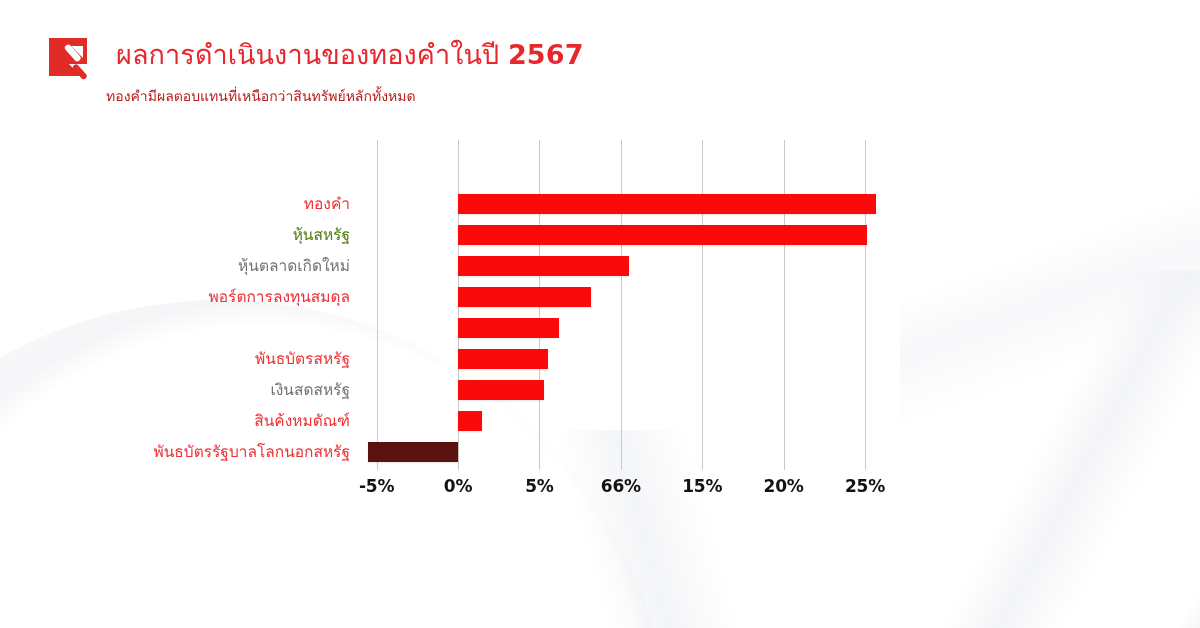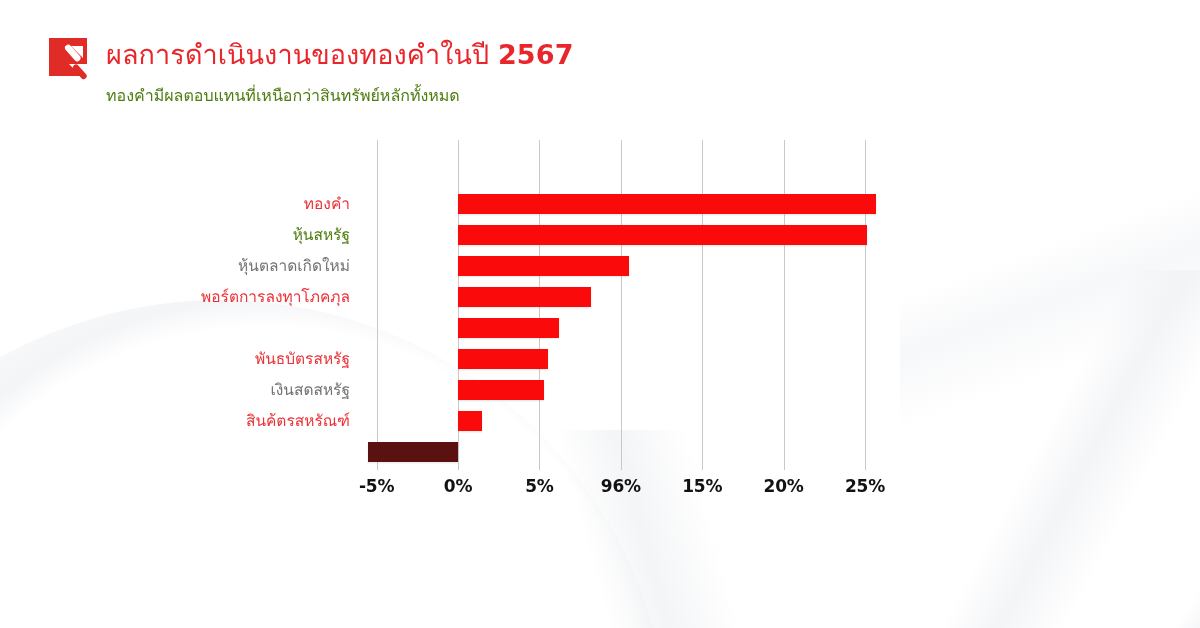--- a/index.html
+++ b/index.html
@@ -66,38 +66,38 @@
   }
   .logo {
     position: absolute;
     left: 49px; top: 38px;
     width: 46px; height: 48px;
   }
   .logo svg { display: block; width: 46px; height: 48px; }
 
   .title {
     position: absolute;
-    left: 106px; top: 38px;
+    left: 116px; top: 38px;
     font-size: 27px;
     line-height: 34px;
     color: #E8262B;
     letter-spacing: 0.1px;
     white-space: nowrap;
     font-weight: 400;
   }
   .title .year {
     font-weight: 700;
     color: #E8262B;
   }
   .subtitle {
     position: absolute;
     left: 106px; top: 85px;
-    font-size: 16px;
+    font-size: 14px;
     line-height: 22px;
-    color: #4d7c0f;
+    color: #b91c1c;
     white-space: nowrap;
     font-weight: 400;
   }
 
   
   .plot {
     position: absolute;
     left: 0; top: 0;
     width: 1200px;
     height: 628px;
@@ -179,31 +179,32 @@
       <div class="gridline" style="left: 702.2px; background: rgb(201, 201, 201);"></div>
       <div class="gridline" style="left: 783.6px; background: rgb(201, 201, 201);"></div>
       <div class="gridline" style="left: 865px; background: rgb(201, 201, 201);"></div>
       <div class="bar" title="ทองคำ: 25.7%" style="left: 458px; width: 418.396px; top: 194px; background: rgb(250, 10, 10);"></div>
       <div class="cat-label" style="top: 194px; right: 850px; color: rgb(237, 50, 55);">ทองคำ</div>
       <div class="bar" title="หุ้นสหรัฐ: 25.1%" style="left: 458px; width: 408.628px; top: 225px; background: rgb(250, 10, 10);"></div>
       <div class="cat-label" style="top: 225px; right: 850px; color: #4d7c0f;">หุ้นสหรัฐ</div>
       <div class="bar" title="หุ้นตลาดเกิดใหม่: 10.5%" style="left: 458px; width: 170.94px; top: 256px; background: rgb(250, 10, 10);"></div>
       <div class="cat-label" style="top: 256px; right: 850px; color: #737373;">หุ้นตลาดเกิดใหม่</div>
       <div class="bar" title="พอร์ตการลงทุนสมดุล: 8.2%" style="left: 458px; width: 133.496px; top: 287px; background: rgb(250, 10, 10);"></div>
-      <div class="cat-label" style="top: 287px; right: 850px; color: rgb(237, 50, 55);">พอร์ตการลงทุาโภคภุล</div>
+      <div class="cat-label" style="top: 287px; right: 850px; color: rgb(237, 50, 55);">พอร์ตการลงทุนสมดุล</div>
       <div class="bar" title="หุ้นตลาดพัฒนาแล้วนอกสหรัฐ: 6.2%" style="left: 458px; width: 100.936px; top: 318px; background: rgb(250, 10, 10);"></div>
       <div class="bar" title="พันธบัตรสหรัฐ: 5.5%" style="left: 458px; width: 89.54px; top: 349px; background: rgb(250, 10, 10);"></div>
       <div class="cat-label" style="top: 349px; right: 850px; color: rgb(237, 50, 55);">พันธบัตรสหรัฐ</div>
       <div class="bar" title="เงินสดสหรัฐ: 5.3%" style="left: 458px; width: 86.284px; top: 380px; background: rgb(250, 10, 10);"></div>
       <div class="cat-label" style="top: 380px; right: 850px; color: #737373;">เงินสดสหรัฐ</div>
       <div class="bar" title="สินค้าโภคภัณฑ์: 1.5%" style="left: 458px; width: 24.42px; top: 411px; background: rgb(250, 10, 10);"></div>
-      <div class="cat-label" style="top: 411px; right: 850px; color: rgb(237, 50, 55);">สินค้ตรสหรัณฑ์</div>
+      <div class="cat-label" style="top: 411px; right: 850px; color: rgb(237, 50, 55);">สินค้งหมดัณฑ์</div>
       <div class="bar negative" title="พันธบัตรรัฐบาลโลกนอกสหรัฐ: -5.5%" style="left: 368.46px; width: 89.54px; top: 442px; background: rgb(92, 17, 17);"></div>
+      <div class="cat-label" style="top: 442px; right: 850px; color: rgb(237, 50, 55);">พันธบัตรรัฐบาลโลกนอกสหรัฐ</div>
       <div class="tick-label" style="left: 376.6px; color: rgb(18, 18, 18);">-5%</div>
       <div class="tick-label" style="left: 458px; color: rgb(18, 18, 18);">0%</div>
       <div class="tick-label" style="left: 539.4px; color: rgb(18, 18, 18);">5%</div>
-      <div class="tick-label" style="left: 620.8px; color: rgb(18, 18, 18);">96%</div>
+      <div class="tick-label" style="left: 620.8px; color: rgb(18, 18, 18);">66%</div>
       <div class="tick-label" style="left: 702.2px; color: rgb(18, 18, 18); text-align: center;">15%</div>
       <div class="tick-label" style="left: 783.6px; color: rgb(18, 18, 18);">20%</div>
       <div class="tick-label" style="left: 865px; color: rgb(18, 18, 18); text-align: right;">25%</div>
     </div>
 
 </div>
 
 </body></html>

